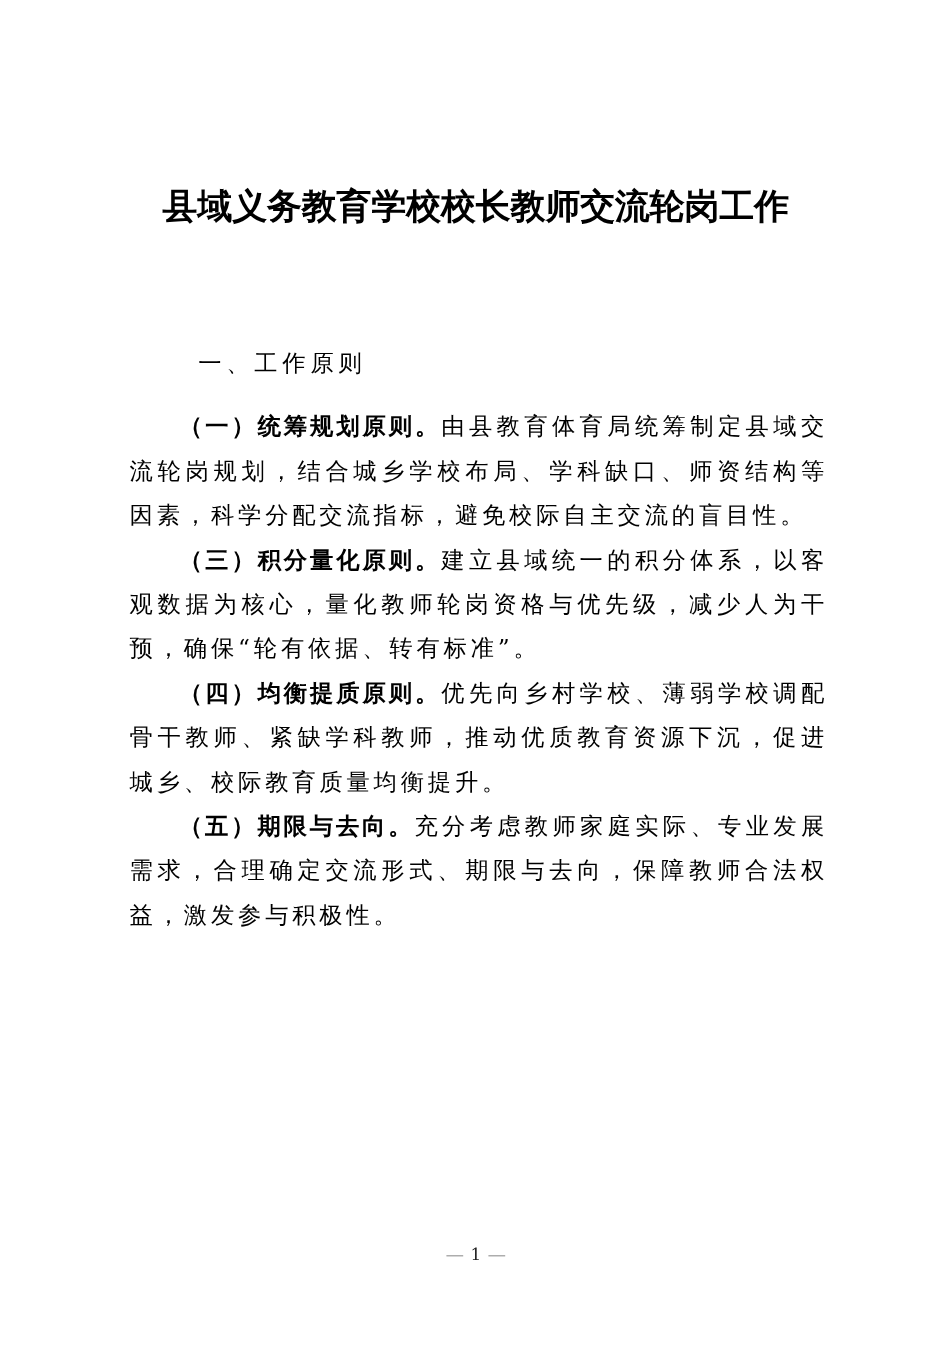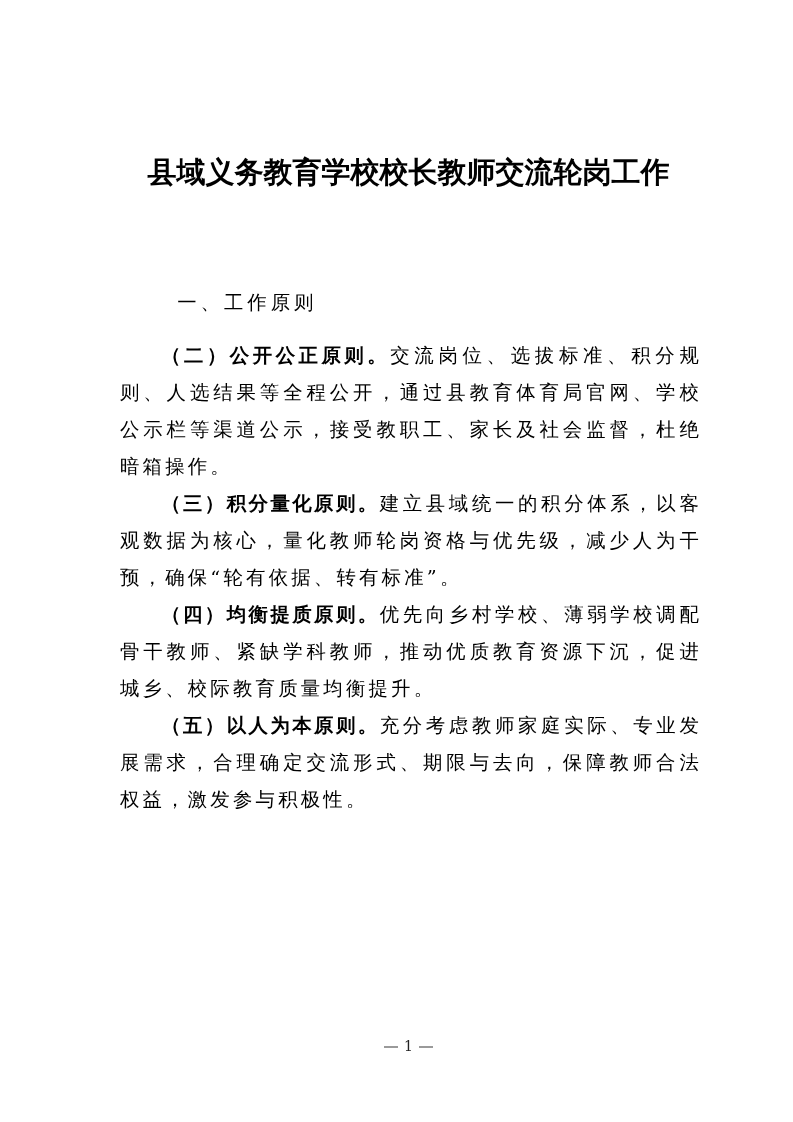--- a/index.html
+++ b/index.html
@@ -10,21 +10,21 @@
   body {
     width: 793px;
     height: 1122px;
     position: relative;
     overflow: hidden;
     color: #000000;
     font-family: "DejaVu Serif", "Liberation Serif", serif;
   }
   .page {
     position: absolute;
-    left: 12px; top: 0;
+    left: 0; top: 0;
     width: 690px;
     height: 1122px;
     background: #ffffff;
   }
   .title {
     position: absolute;
     left: 60px;
     width: 673px;
     top: 150px;
     text-align: center;
@@ -88,27 +88,27 @@
 <div class="page">
 
   <div class="title">
     <span class="line">县域义务教育学校校长教师交流轮岗工作</span>
   </div>
 
   <div class="body-text">
 
     <p class="heading">一、工作原则</p>
 
+    <p class="para"><span class="lead">（一）统筹规划原则。</span><span>由县教育体育局统筹制定县域交流轮岗规划，结合城乡学校布局、学科缺口、师资结构等因素，科学分配交流指标，避免校际自主交流的盲目性。</span></p>
 
-    <p class="para"><span class="lead">（二）公开公正原则。</span><span>交流岗位、选拔标准、积分规则、人选结果等全程公开，通过县教育体育局官网、学校公示栏等渠道公示，接受教职工、家长及社会监督，杜绝暗箱操作。</span></p>
 
     <p class="para"><span class="lead">（三）积分量化原则。</span><span>建立县域统一的积分体系，以客观数据为核心，量化教师轮岗资格与优先级，减少人为干预，确保“轮有依据、转有标准”。</span></p>
 
     <p class="para"><span class="lead">（四）均衡提质原则。</span><span>优先向乡村学校、薄弱学校调配骨干教师、紧缺学科教师，推动优质教育资源下沉，促进城乡、校际教育质量均衡提升。</span></p>
 
-    <p class="para"><span class="lead">（五）以人为本原则。</span><span>充分考虑教师家庭实际、专业发展需求，合理确定交流形式、期限与去向，保障教师合法权益，激发参与积极性。</span></p>
+    <p class="para"><span class="lead">（五）期限与去向。</span><span>充分考虑教师家庭实际、专业发展需求，合理确定交流形式、期限与去向，保障教师合法权益，激发参与积极性。</span></p>
   </div>
 
   <div class="page-number">
     <span class="dash"></span><span>1</span><span class="dash"></span>
   </div>
 
 </div>
 
 </body></html>

